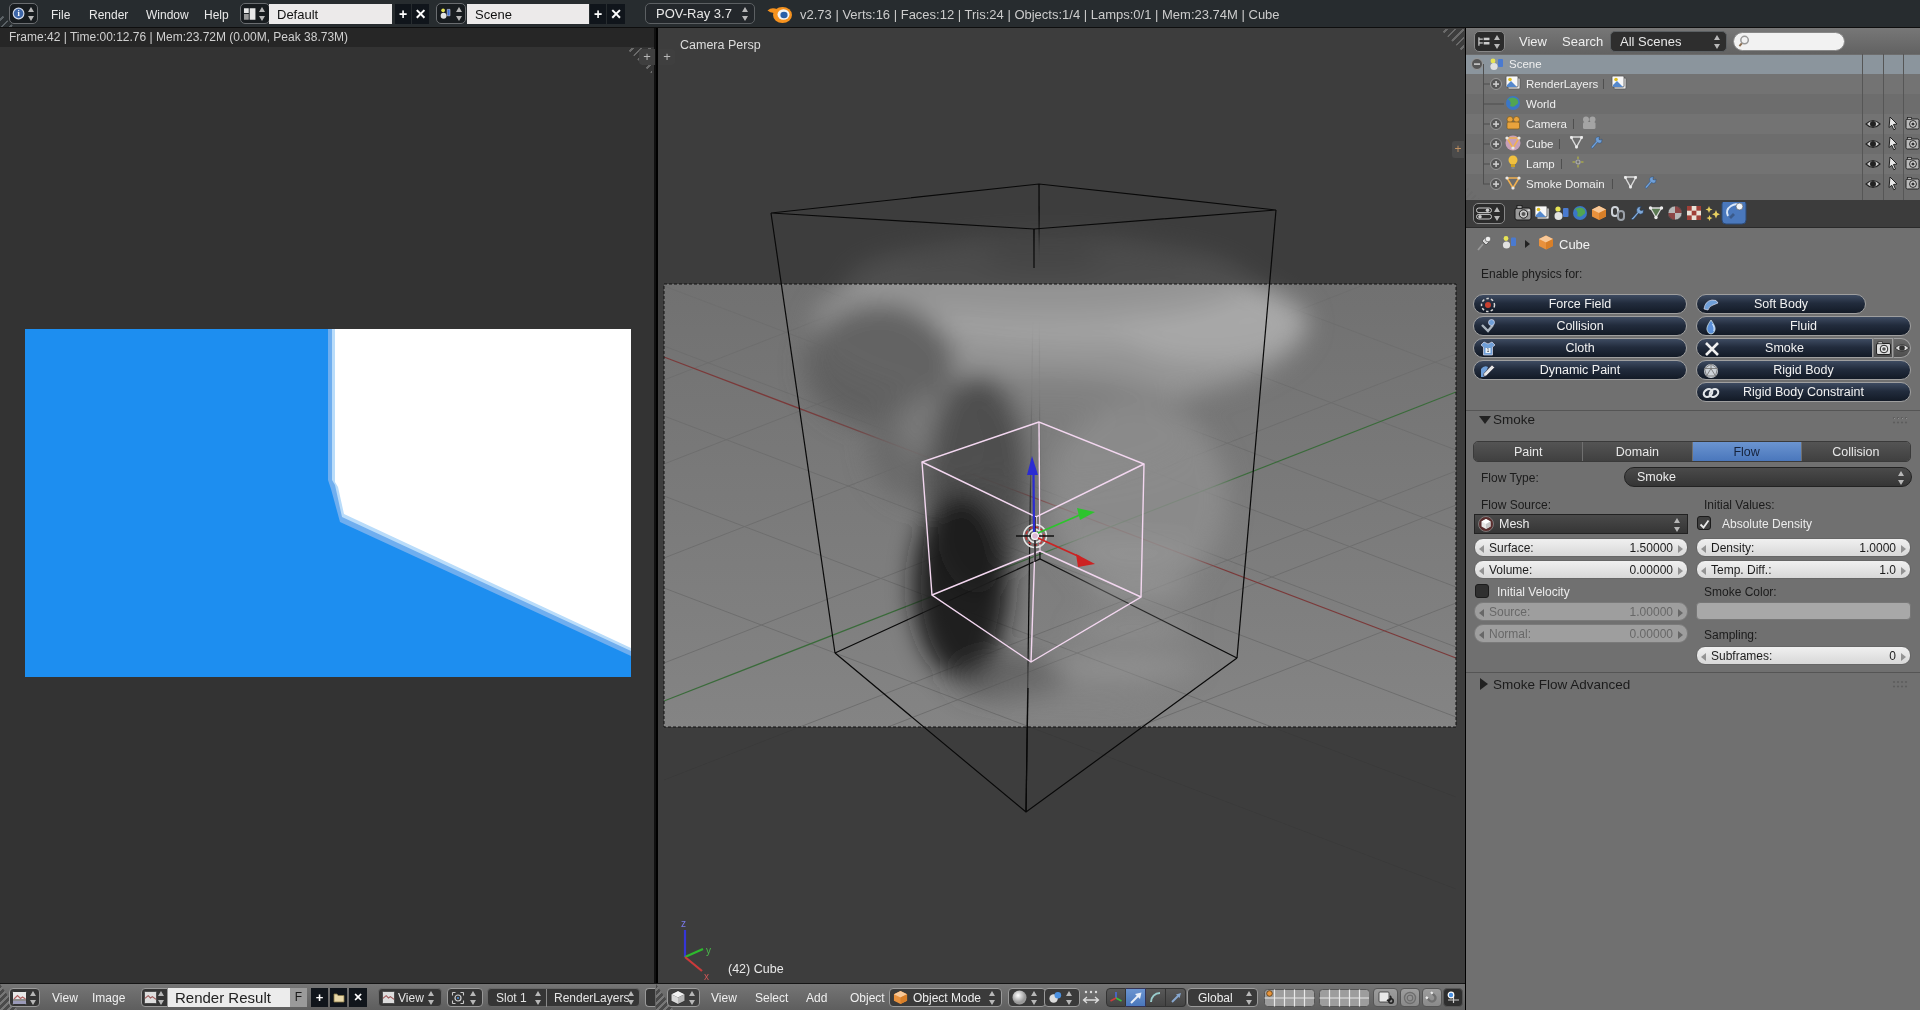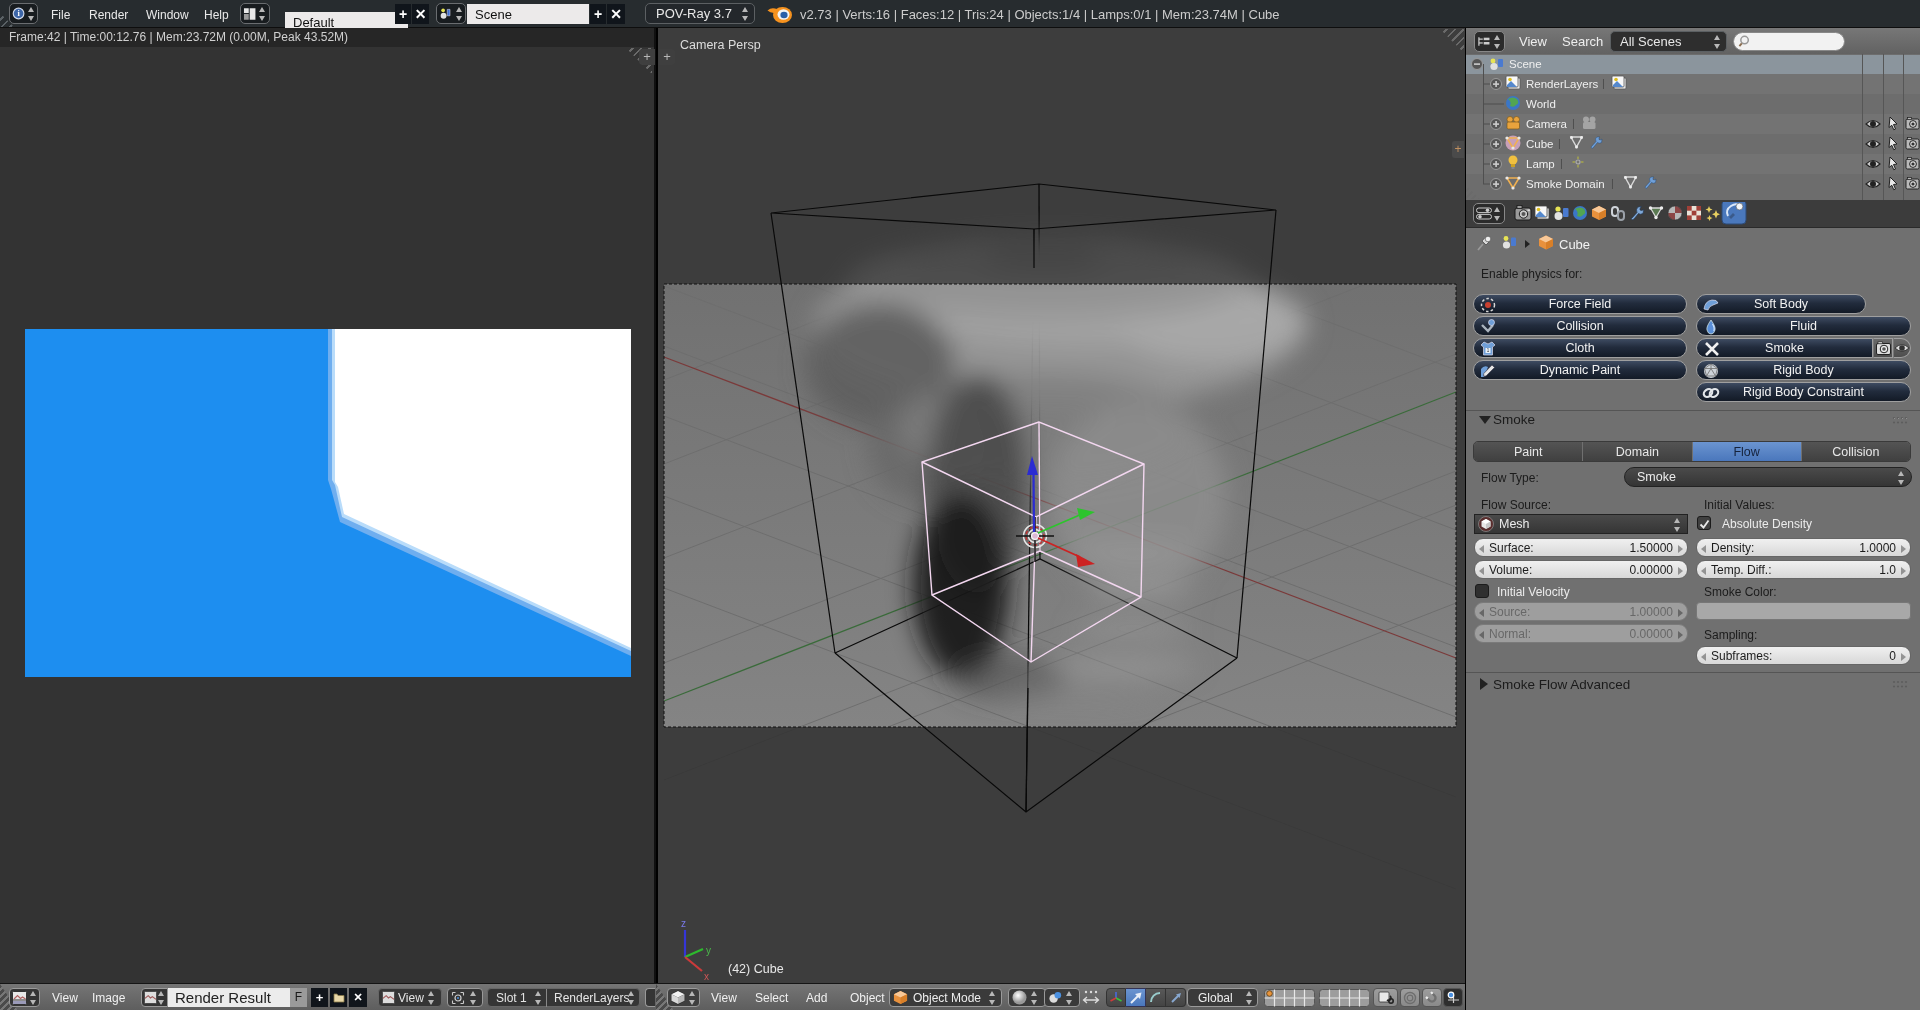--- a/index.html
+++ b/index.html
@@ -62,21 +62,21 @@
   <div class="txt menu" style="left:146px;">Window</div>
   <div class="txt menu" style="left:204px;">Help</div>
   <div class="etypebtn" style="left:240px;width:30px;">
     <svg width="14" height="14" viewBox="0 0 14 14">
           <rect x="1" y="1" width="5" height="5" fill="#e8e8e8"></rect>
           <rect x="1" y="7" width="5" height="6" fill="#9a9a9a"></rect>
           <rect x="7" y="1" width="6" height="12" fill="#e8e8e8"></rect>
         </svg>
     <div class="updn"></div>
   </div>
-  <div class="whitefield" style="left:285px;width:123px;margin-top:8px;">Default</div>
+  <div class="whitefield" style="left:269px;width:123px;">Default</div>
   <div class="darkbtn" style="left:395px;width:16px;">+</div>
   <div class="darkbtn" style="left:412px;width:17px;">✕</div>
   <div class="etypebtn" style="left:436px;width:30px;">
     <svg width="15" height="15" viewBox="0 0 15 15">
           <circle cx="4.5" cy="4" r="2" fill="#e8e455"></circle>
           <circle cx="5" cy="10" r="3.2" fill="#e2e2e2"></circle>
           <path d="M9 3 h3 v7 h-3 z" fill="#3f6fd0" stroke="#dde" stroke-width=".6" rx="1"></path>
         </svg>
     <div class="updn"></div>
   </div>
@@ -87,21 +87,21 @@
   <svg class="abs" style="left:767px;top:4px;" width="26" height="20" viewBox="0 0 26 20">
     <path d="M0.5 6.5 Q5 2.5 10.5 5.5 L14 8 Q10 10 7 9 Q3 8.5 0.5 6.5z" fill="#f6921e"></path>
     <ellipse cx="15.5" cy="11" rx="9.5" ry="8" fill="#f6921e"></ellipse>
     <ellipse cx="16.5" cy="10.5" rx="6" ry="5.2" fill="#f2f2f2"></ellipse>
     <ellipse cx="17" cy="11" rx="3.6" ry="3.2" fill="#2a5fa8"></ellipse>
   </svg>
   <div class="txt" style="left:800px;top:7px;color:#cccccc;font-size:13px;">v2.73 | Verts:16 | Faces:12 | Tris:24 | Objects:1/4 | Lamps:0/1 | Mem:23.74M | Cube</div>
 </div>
 
 <div id="imged">
-  <div id="imgstats">Frame:42 | Time:00:12.76 | Mem:23.72M (0.00M, Peak 43.52M)</div>
+  <div id="imgstats">Frame:42 | Time:00:12.76 | Mem:23.72M (0.00M, Peak 38.73M)</div>
   <div id="renderimg">
     <svg width="606" height="348" viewBox="0 0 606 348">
       <polygon points="303,0 606,0 606,327 315,193 306,160 303,151" fill="#6faeef"></polygon>
       <polygon points="307,0 606,0 606,322 317,188 310,156 307,151" fill="#b9dcfa"></polygon>
       <polygon points="310,0 606,0 606,319 319,185 313,158 310,153" fill="#ffffff"></polygon>
     </svg>
   </div>
   <div class="abs" style="right:2px;top:20px;width:26px;height:26px;background:
     repeating-linear-gradient(135deg,transparent 0 4px,#6a6a6a 4px 6px);clip-path:polygon(100% 0,0 0,100% 100%);"></div>
 </div>

